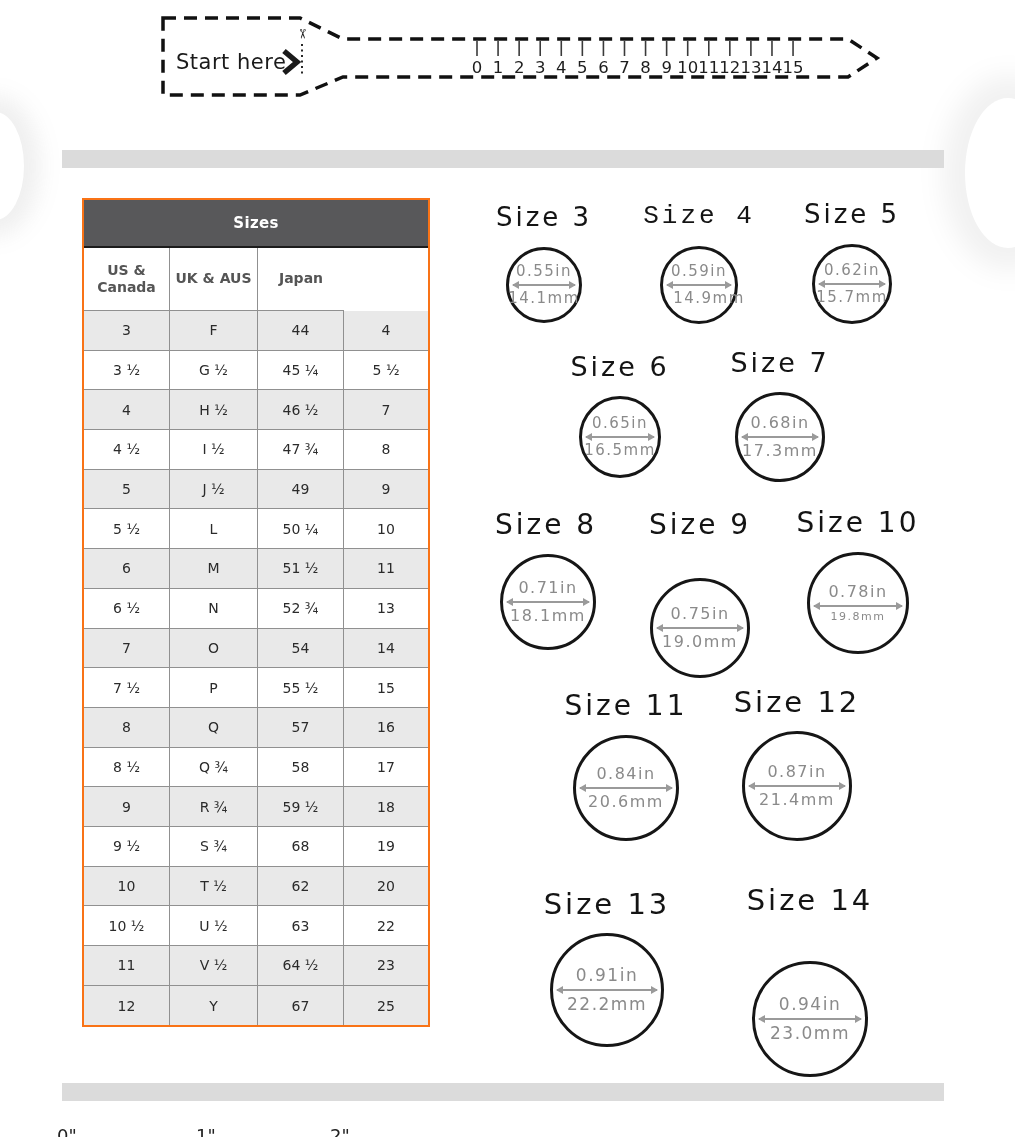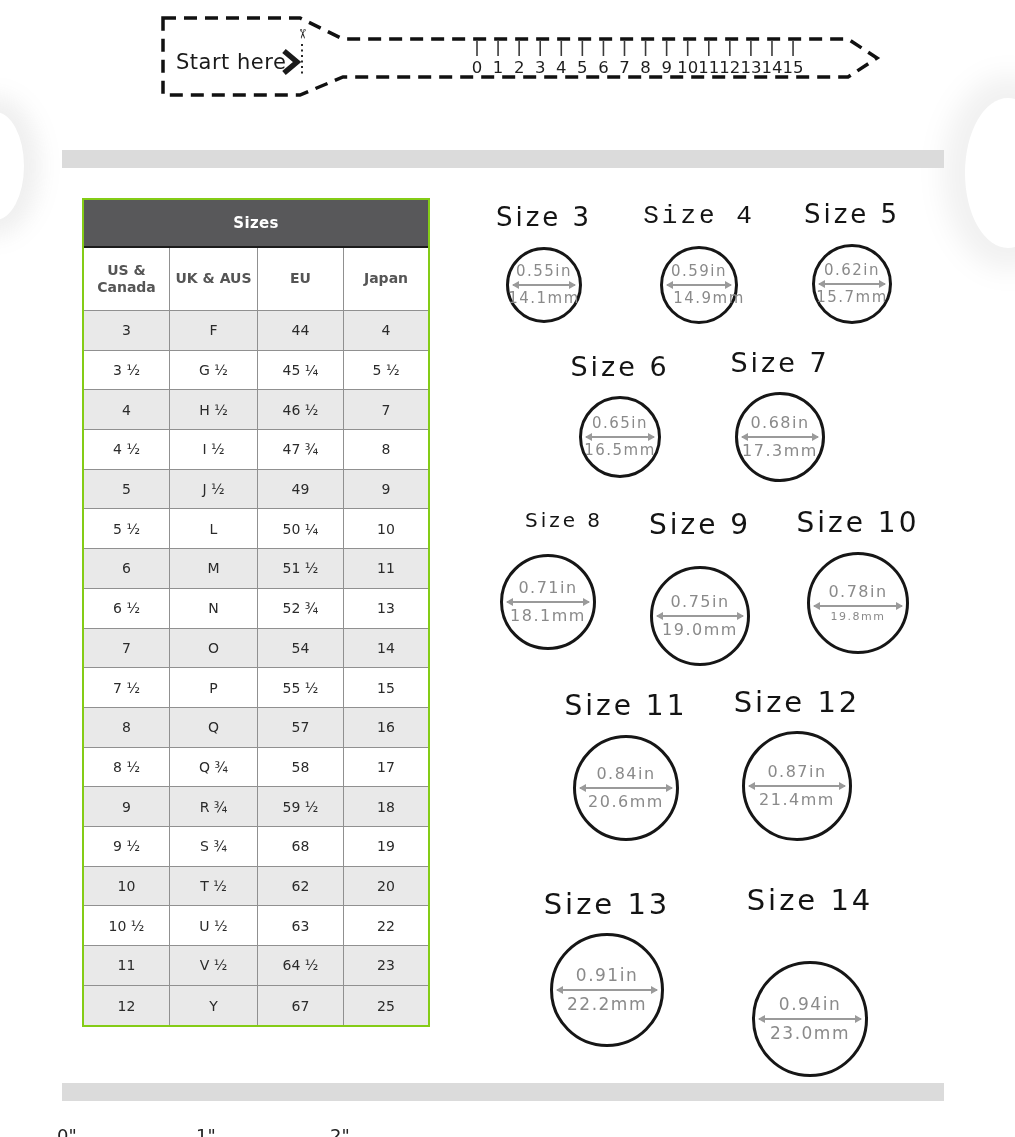--- a/index.html
+++ b/index.html
@@ -14,21 +14,21 @@
   .gray-bar{position:absolute;left:62px;width:882px;height:18px;background:#dbdbdb;}
   .gray-bar.top{top:150px;}
   .gray-bar.bottom{top:1083px;}
   
   .edge-artifact{position:absolute;border-radius:50%;background:#fff;pointer-events:none;}
   .edge-artifact.left{left:-34px;top:112px;width:58px;height:108px;box-shadow:0 0 22px 16px rgba(130,130,130,0.13);}
   .edge-artifact.right{right:-36px;top:98px;width:86px;height:150px;box-shadow:0 0 26px 22px rgba(130,130,130,0.11);}
   
   .size-table{
     position:absolute;left:82px;top:198px;width:348px;
-    border:2px solid #84cc16;box-sizing:border-box;background:#fff;
+    border:2px solid #f97316;box-sizing:border-box;background:#fff;
   }
   .size-table .title{
     height:46px;display:flex;align-items:center;justify-content:center;
     background:#58585a;color:#fff;font-size:15px;font-weight:bold;
     border-bottom:2px solid #1c1c1c;letter-spacing:0.3px;
   }
   .tbl-row{display:grid;grid-template-columns:86px 88px 86px 84px;}
   .tbl-cell{
     border-right:1px solid #909090;border-bottom:1px solid #909090;
     display:flex;align-items:center;justify-content:center;text-align:center;
@@ -109,21 +109,20 @@
 <div class="edge-artifact right"></div>
 
 <div class="gray-bar top"></div>
 <div class="gray-bar bottom"></div>
 
 <div class="size-table">
   <div class="title">Sizes</div>
   <div class="tbl-row head" id="table-head-row">
       <div class="tbl-cell">US &amp; Canada</div>
       <div class="tbl-cell">UK &amp; AUS</div>
-      <div class="tbl-cell">EU</div>
       <div class="tbl-cell">Japan</div>
     </div>
   <div id="table-body">
       <div class="tbl-row data shaded">
         <div class="tbl-cell">3</div>
         <div class="tbl-cell">F</div>
         <div class="tbl-cell">44</div>
         <div class="tbl-cell">4</div>
       </div>
       <div class="tbl-row data">
@@ -255,28 +254,28 @@
       <div class="ring-measure" style="font-size: 15px;">0.65in</div>
       <div class="dim-arrow" style="width: 68px;"></div>
       <div class="ring-measure" style="font-size: 15px;">16.5mm</div>
     </div>
     <div class="ring-title" style="left: 780px; top: 346.6px; font-size: 27px;">Size 7</div>
     <div class="ring-circle" style="left: 735px; top: 392px; width: 90px; height: 90px;">
       <div class="ring-measure" style="font-size: 16px;">0.68in</div>
       <div class="dim-arrow" style="width: 76px;"></div>
       <div class="ring-measure" style="font-size: 16px;">17.3mm</div>
     </div>
-    <div class="ring-title" style="left: 564px; top: 508.4px; font-size: 20px;">Size 8</div>
+    <div class="ring-title" style="left: 546px; top: 508.4px; font-size: 28px;">Size 8</div>
     <div class="ring-circle" style="left: 500px; top: 554px; width: 96px; height: 96px;">
       <div class="ring-measure" style="font-size: 16px;">0.71in</div>
       <div class="dim-arrow" style="width: 82px;"></div>
       <div class="ring-measure" style="font-size: 16px;">18.1mm</div>
     </div>
     <div class="ring-title" style="left: 700px; top: 508.4px; font-size: 28px;">Size 9</div>
-    <div class="ring-circle" style="left: 650px; top: 566px; width: 100px; height: 100px;">
+    <div class="ring-circle" style="left: 650px; top: 578px; width: 100px; height: 100px;">
       <div class="ring-measure" style="font-size: 16px;">0.75in</div>
       <div class="dim-arrow" style="width: 86px;"></div>
       <div class="ring-measure" style="font-size: 16px;">19.0mm</div>
     </div>
     <div class="ring-title" style="left: 858px; top: 506.4px; font-size: 28px;">Size 10</div>
     <div class="ring-circle" style="left: 807px; top: 552px; width: 102px; height: 102px;">
       <div class="ring-measure" style="font-size: 16px;">0.78in</div>
       <div class="dim-arrow" style="width: 88px;"></div>
       <div class="ring-measure" style="font-size: 11px;">19.8mm</div>
     </div>

